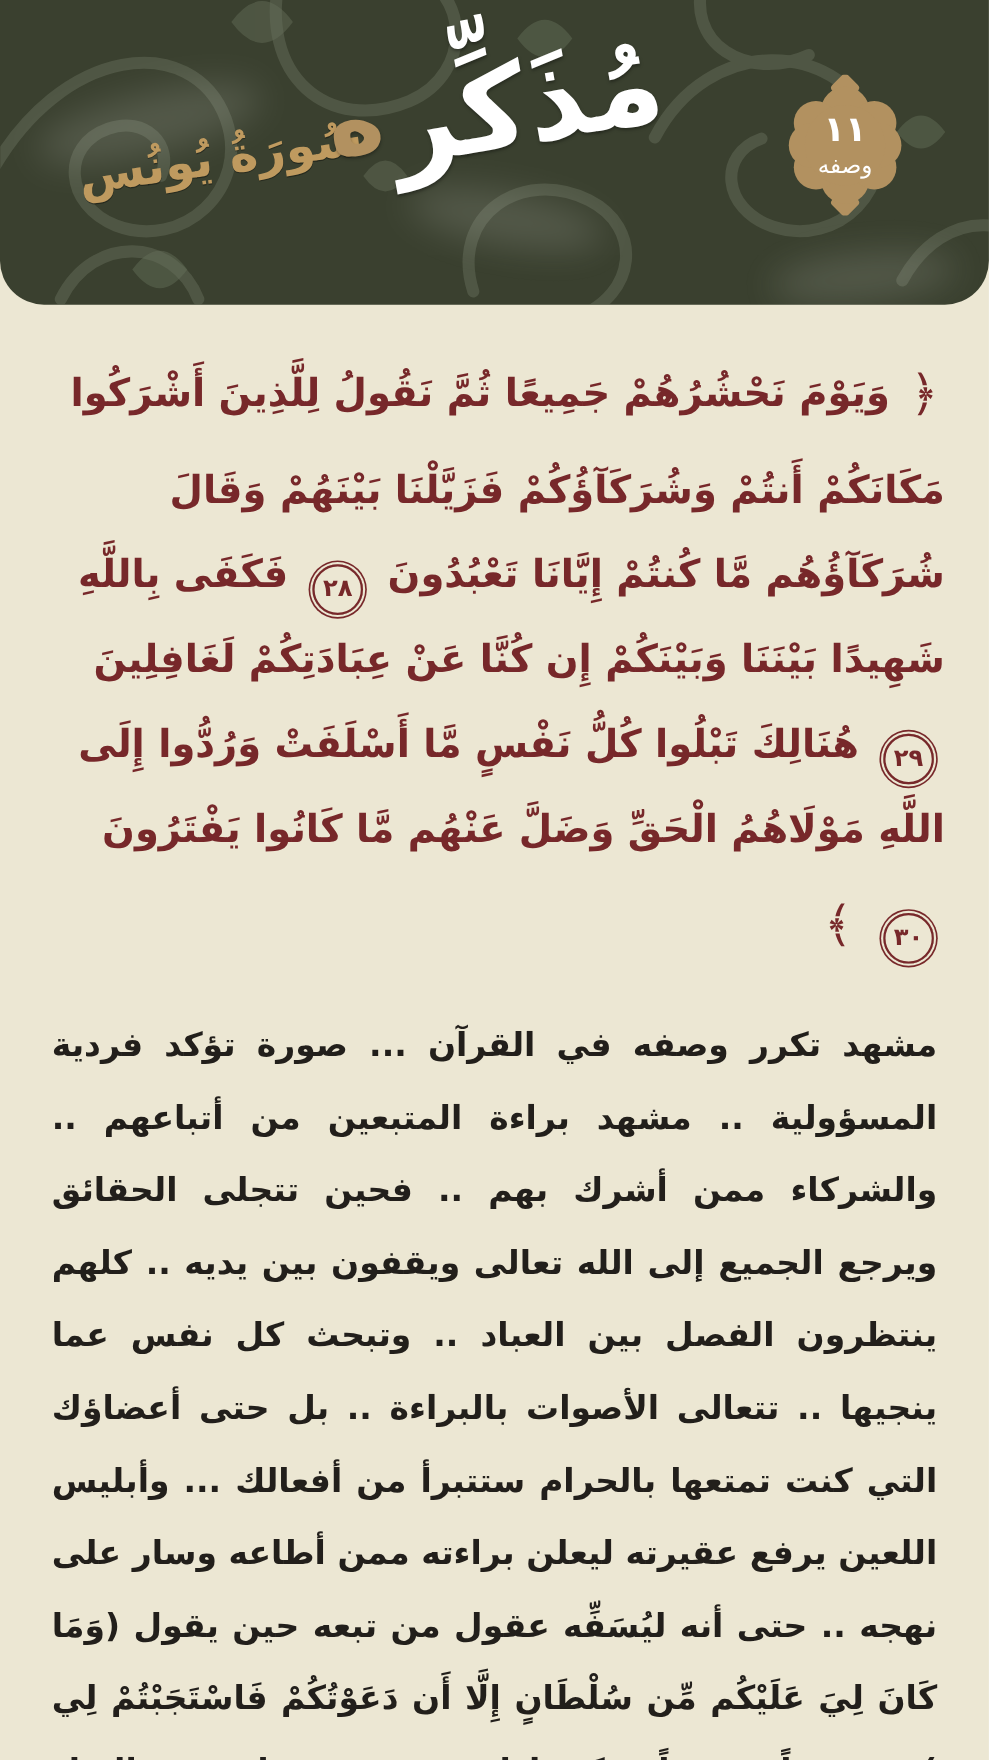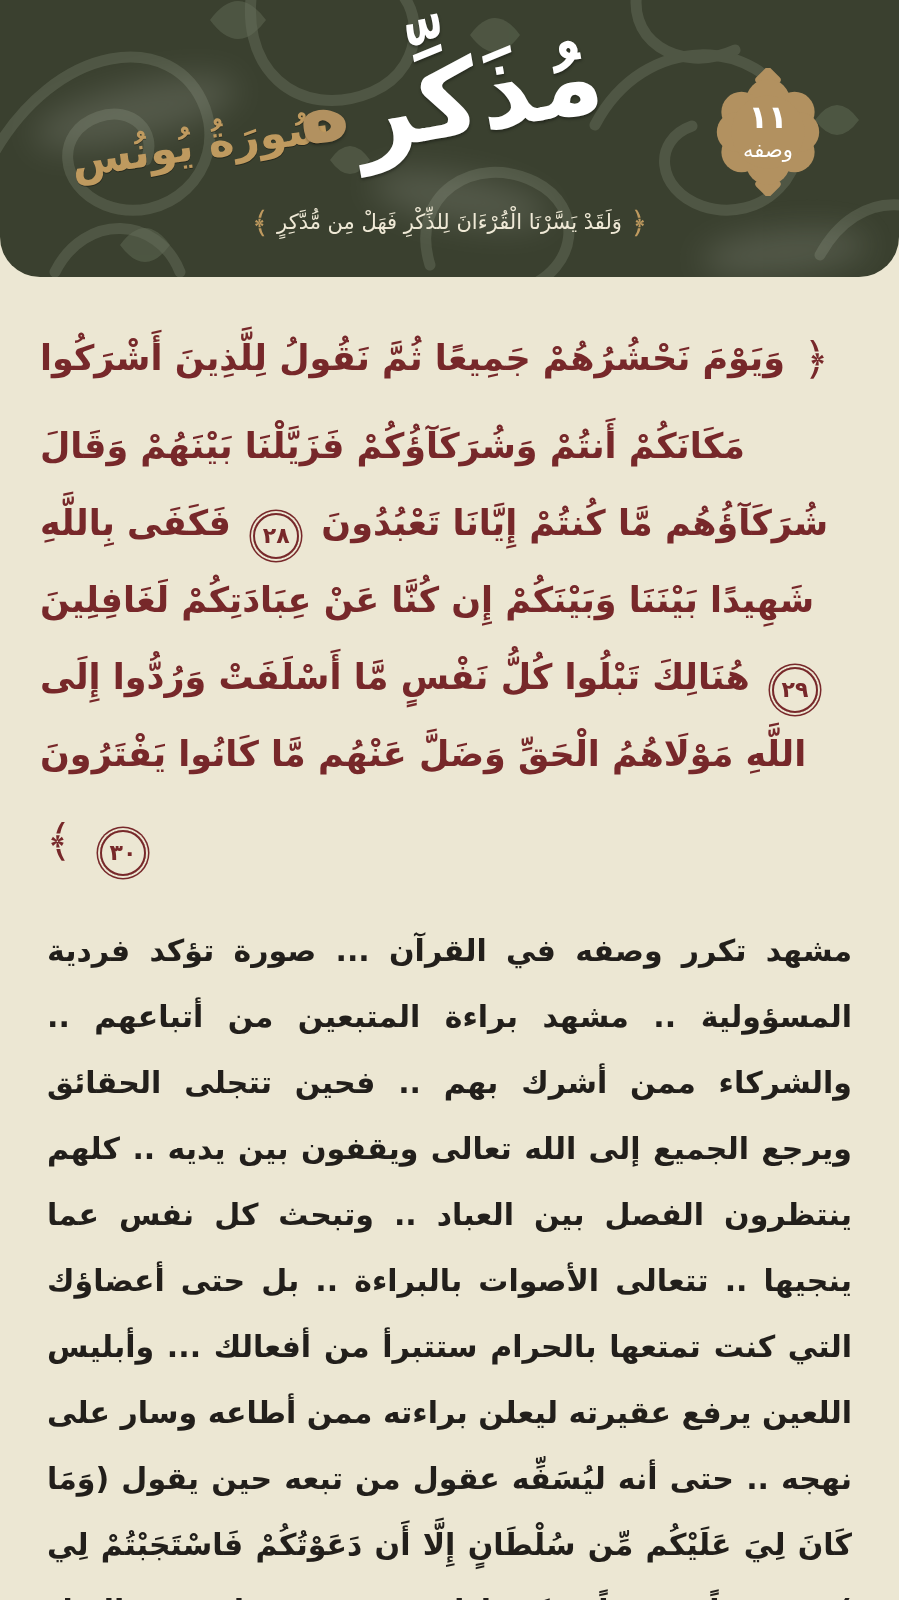--- a/index.html
+++ b/index.html
@@ -110,21 +110,21 @@
     color:#ffffff;
     padding-top:2px;
   }
   .badge .badge-day{font-size:32px;font-weight:bold;line-height:1;}
   .badge .badge-month{font-size:21px;line-height:1.3;margin-top:4px;}
 
   
   .verse{
     direction:rtl;
     padding:34px 40px 0 40px;
-    text-align:left;
+    text-align:right;
     color:var(--verse-color);
     font-size:35px;
     font-weight:bold;
     line-height:2.2;
   }
   .verse .bracket{
     font-size:44px;
     font-weight:normal;
     vertical-align:-4px;
     margin:0 6px;
@@ -187,23 +187,20 @@
     <div class="smudge s1"></div>
     <div class="smudge s2"></div>
     <div class="smudge s3"></div>
 
     <div class="surah-name">سُورَةُ يُونُس</div>
 
     <div class="logo">
       <span class="logo-main">مُذَكِّر</span><span class="logo-accent">ه</span>
     </div>
 
-    <div class="tagline" dir="rtl">
-      <span class="bracket">﴿</span><span>وَلَقَدْ يَسَّرْنَا الْقُرْءَانَ لِلذِّكْرِ فَهَلْ مِن مُّدَّكِرٍ</span><span class="bracket">﴾</span>
-    </div>
 
     <div class="badge">
       <svg viewBox="0 0 120 140" aria-hidden="true">
         <g fill="currentColor">
           <rect x="49" y="2" width="22" height="22" rx="4" transform="rotate(45 60 13)"></rect>
           <rect x="49" y="116" width="22" height="22" rx="4" transform="rotate(45 60 127)"></rect>
           <circle cx="60" cy="36" r="24"></circle>
           <circle cx="60" cy="104" r="24"></circle>
           <circle cx="31" cy="48" r="22"></circle>
           <circle cx="89" cy="48" r="22"></circle>

